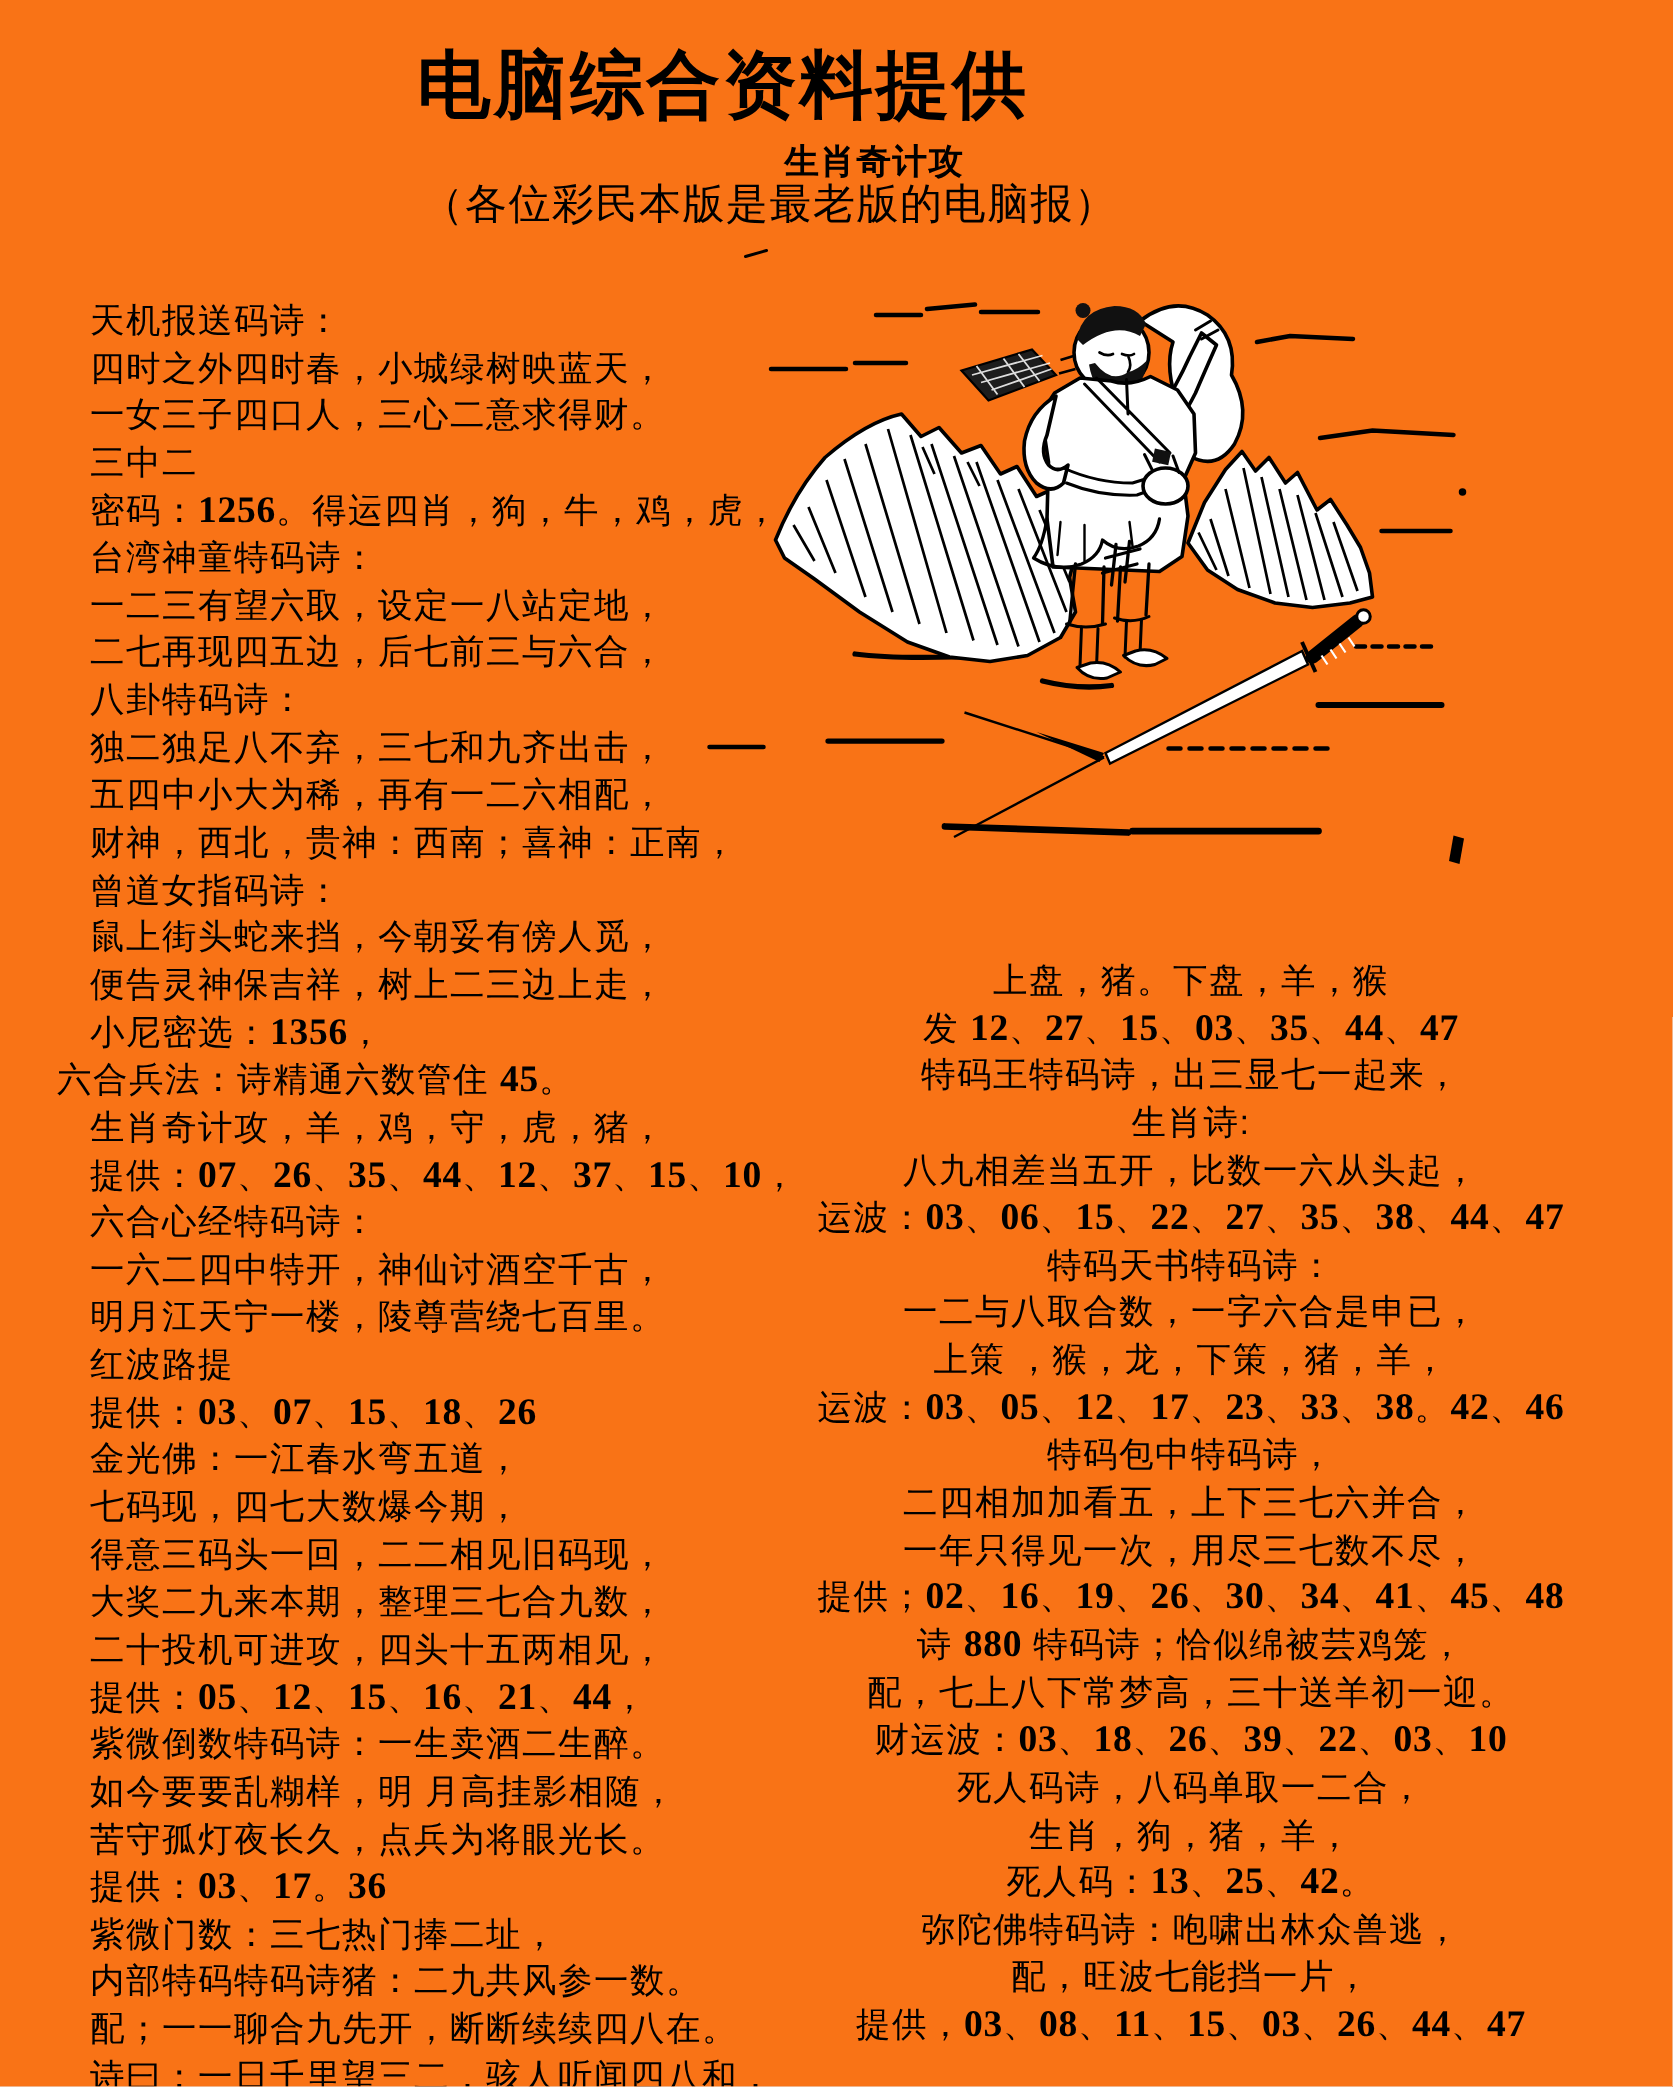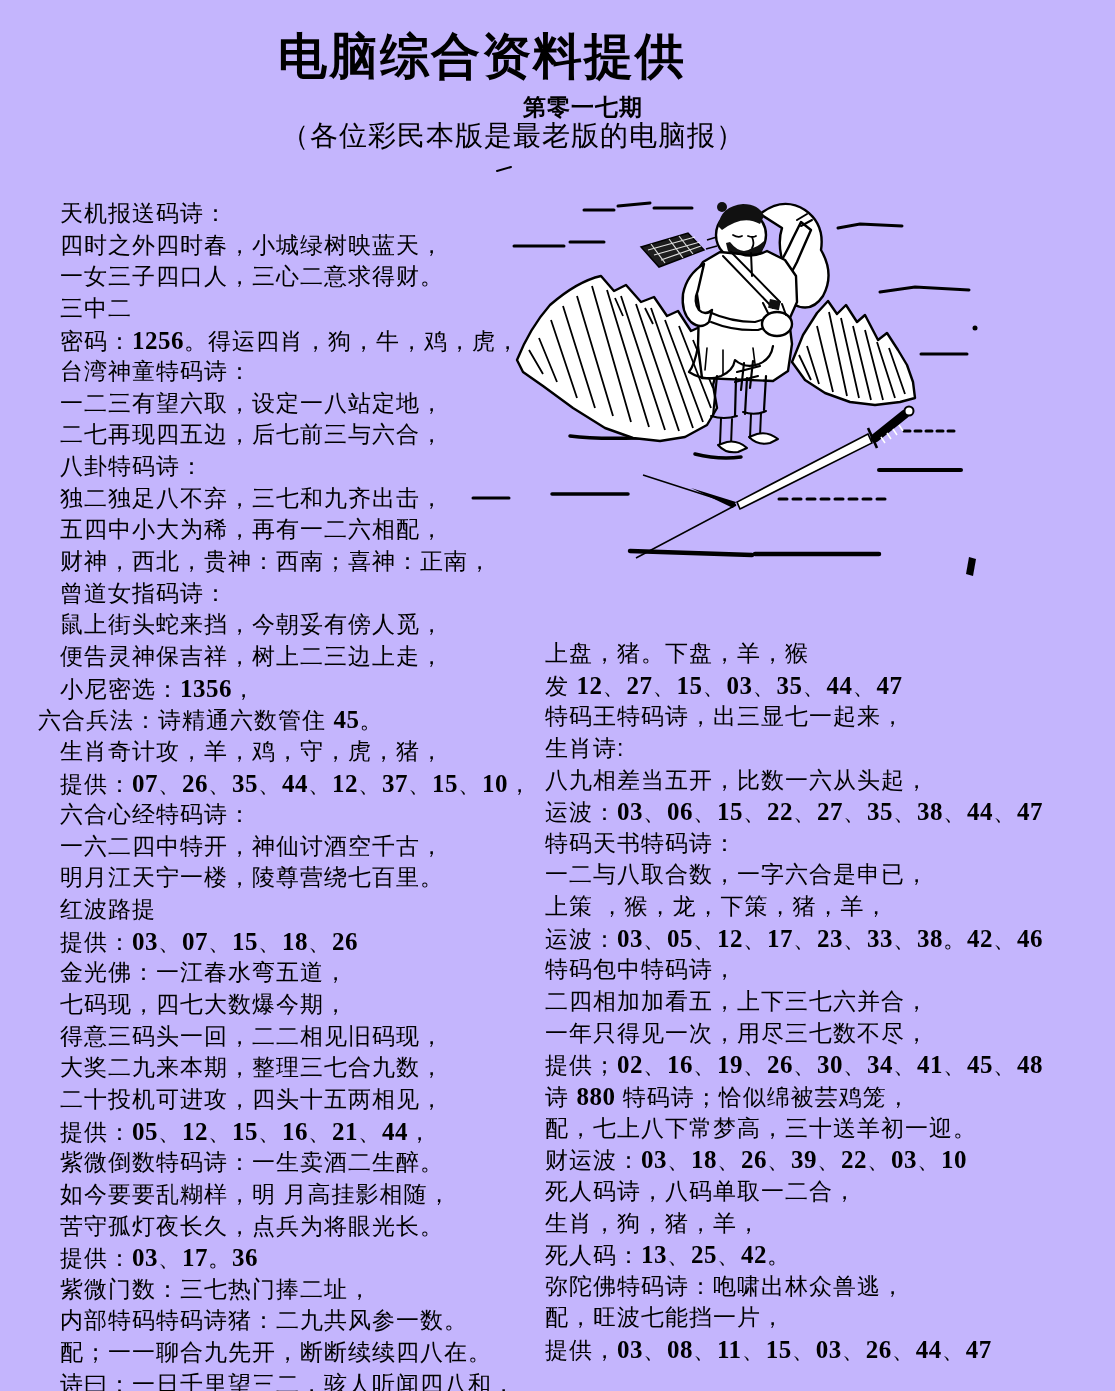--- a/index.html
+++ b/index.html
@@ -1,54 +1,54 @@
 <!DOCTYPE html>
 <html><head>
 <meta charset="utf-8">
 <style>
   html,body{margin:0;padding:0;background:#e8e8e8;}
   .page{
     position:relative;width:1115px;height:1391px;margin:0 auto;
-    background:#c4b5fd;color:#000;overflow:hidden;
+    background:#f97316;color:#000;overflow:hidden;
     font-family:"Liberation Sans", sans-serif;
   }
   .title{
     position:absolute;left:278px;top:24px;
     font-size:49px;font-weight:700;letter-spacing:2px;white-space:pre;
   }
   .issue{
     position:absolute;left:523px;top:92px;
     font-size:23px;font-weight:600;letter-spacing:1px;white-space:pre;
   }
   .note{
     position:absolute;left:281px;top:117px;
     font-size:28px;letter-spacing:1px;white-space:pre;
   }
   .col{
     position:absolute;font-size:23px;line-height:31.65px;
     letter-spacing:1px;white-space:pre;margin-top:43px;
   }
   .colL{left:60px;top:155px;}
-  .colR{left:545px;top:595px;}
+  .colR{left:545px;top:595px;text-align:center;}
   .line{height:31.65px;}
   
   .colL .line:nth-child(17){margin-left:-22px;}
   .line b{
     font-family:"Liberation Serif", serif;
     font-weight:700;font-size:25px;letter-spacing:0.5px;
   }
   .illu{position:absolute;left:455px;top:150px;width:525px;height:430px;}
 </style>
 </head>
 <body>
 
 <div class="page">
 
   <div class="title">电脑综合资料提供</div>
-  <div class="issue">第零一七期</div>
+  <div class="issue">生肖奇计攻</div>
   <div class="note">（各位彩民本版是最老版的电脑报）</div>
 
   <svg class="illu" viewBox="0 0 525 430" role="img" aria-label="手绘墨线插图：双山之间负囊赤足老者，空中飞书，地上横卧宝剑">
 
     <g stroke="#000" fill="none" stroke-linecap="round">
       <path d="M42,21 l14,-4" stroke-width="2"></path>
       <path d="M129,60 h30 M163,56 l32,-3 M199,58 h38" stroke-width="3"></path>
       <path d="M59,96 h50 M115,92 h34" stroke-width="3"></path>
       <path d="M383,78 l22,-4 l42,2" stroke-width="3"></path>
       <path d="M425,142 l35,-5 l54,3" stroke-width="3"></path>

